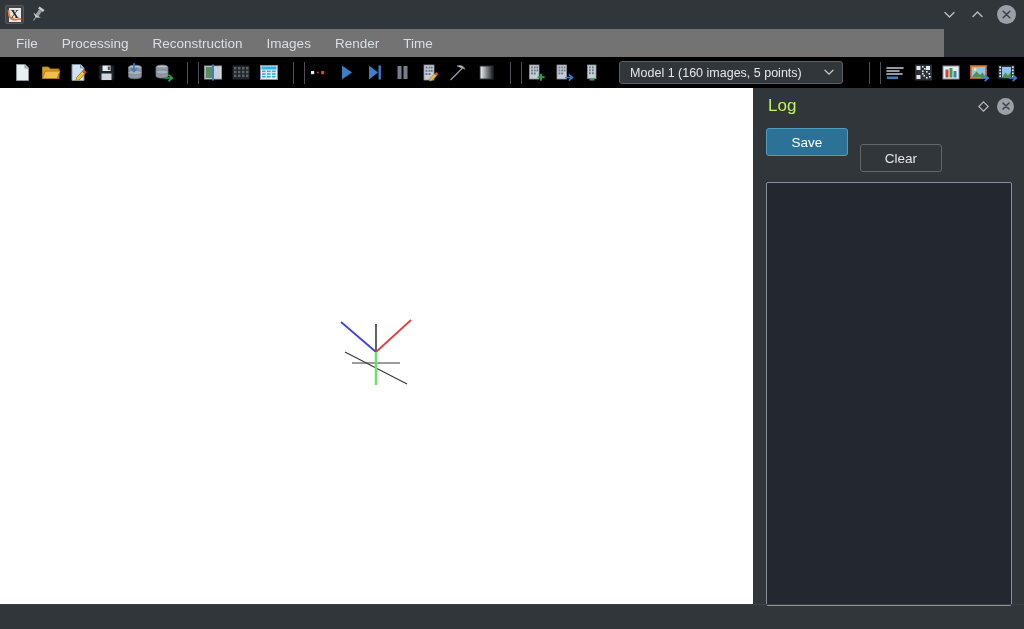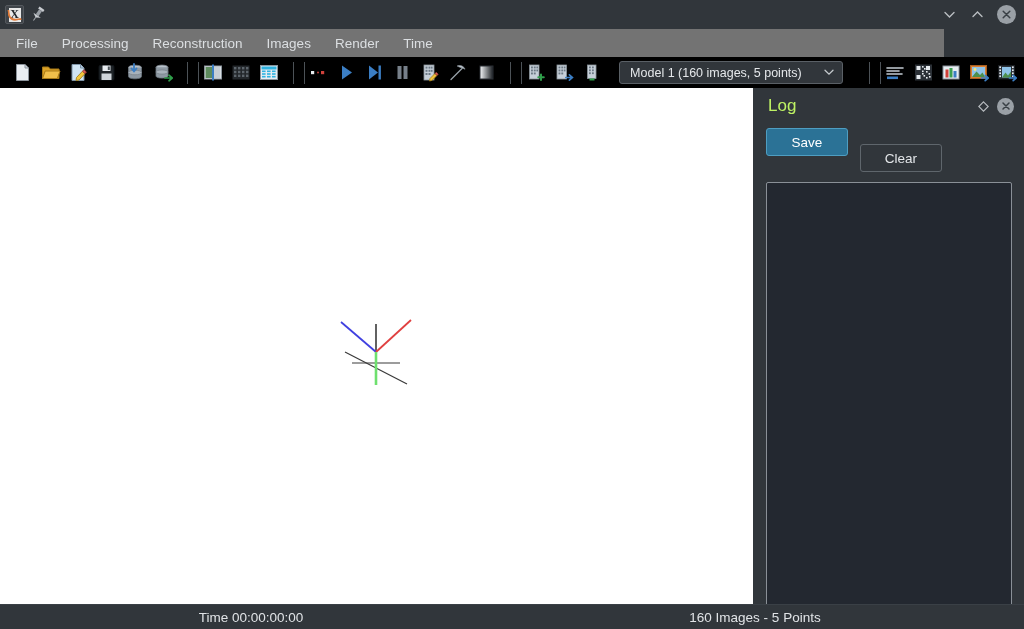--- a/index.html
+++ b/index.html
@@ -507,18 +507,14 @@
       </span>
     </div>
     <div class="dock-buttons">
       <div class="btn btn-primary">Save</div>
       <div class="btn btn-normal">Clear</div>
     </div>
     <div class="log-area"></div>
   </div>
 
   <div class="statusbar-top-line"></div>
-  <div class="statusbar">
-    <span class="status-left">Time 00:00:00:00</span>
-    <span class="status-right">160 Images - 5 Points</span>
-  </div>
 
 </div>
 
 </body></html>

